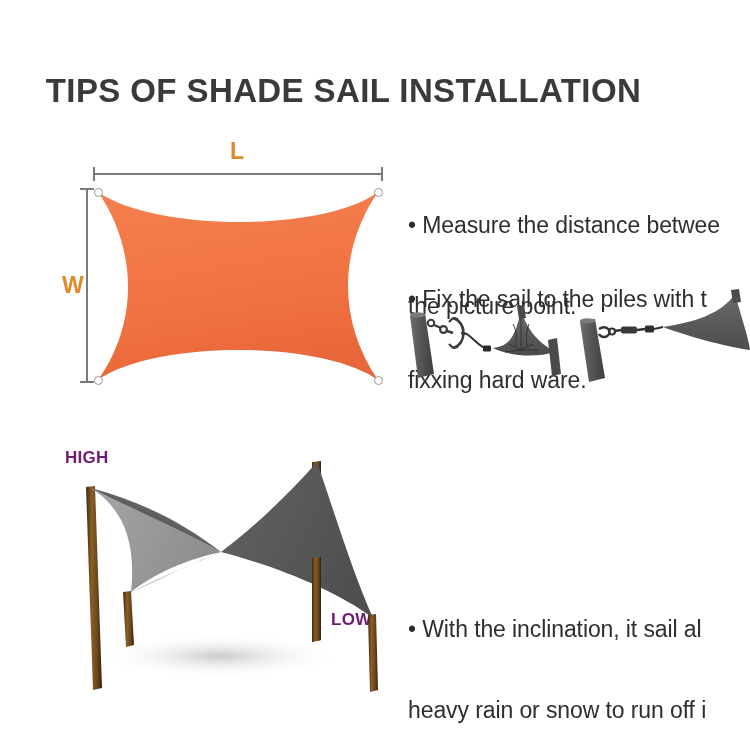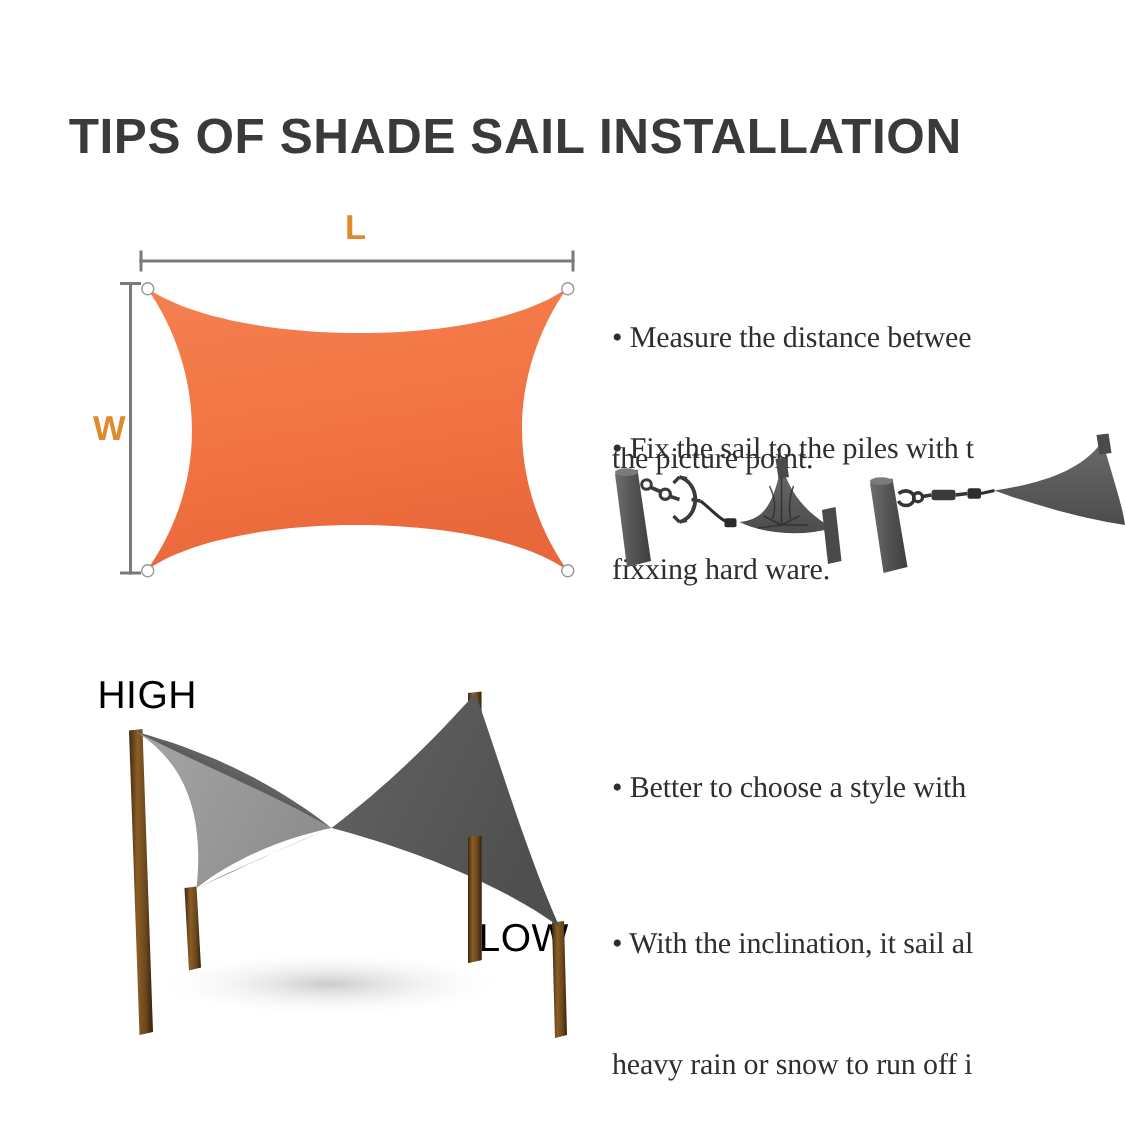--- a/index.html
+++ b/index.html
@@ -24,23 +24,23 @@
     white-space:nowrap;
   }
 
   
   .panel{position:absolute;}
 
   
   .textblock{
     position:absolute;
     color:#2e2e2e;
-    font-size:20px;
+    font-size:23px;
     line-height:27px;
-    font-family:Liberation Serif, serif;
+    font-family:Liberation Sans, sans-serif;
     white-space:pre;
     letter-spacing:-0.1px;
   }
   .bullet-line{white-space:pre;}
 
   
   #sail-top-panel{left:60px;top:140px;width:350px;height:265px;}
   .dimline{position:absolute;background:#7a7a7a;}
   .cap{position:absolute;background:#7a7a7a;}
   .dimlabel{
@@ -49,21 +49,21 @@
   }
   .grommet{
     position:absolute;width:9px;height:9px;border-radius:50%;
     background:#ffffff;border:1.6px solid #9a9a9a;box-sizing:border-box;
     z-index:6;
   }
 
   
   #sail-low-panel{left:35px;top:440px;width:380px;height:255px;}
   .hl-label{
-    position:absolute;color:#000000;font-weight:normal;font-size:26px;
+    position:absolute;color:#701a75;font-weight:bold;font-size:17px;
     font-family:"Liberation Sans",sans-serif;letter-spacing:0.3px;
   }
 
   
   #hardware-panel{left:405px;top:288px;width:345px;height:100px;}
 </style>
 </head>
 <body>
 
 <div id="page">
@@ -184,21 +184,21 @@
                  C 318 58, 282 48, 258 39 Z" fill="url(#sailG)"></path>
 
         <path d="M 326 2 L 334 1 L 336 14 L 328 15 Z" fill="#4a4a4a"></path>
       </g>
     </svg>
   </div>
 
   <div class="panel" id="sail-low-panel">
 
     <div class="hl-label" style="left:30px;top:8px;">HIGH</div>
-    <div class="hl-label" style="left:284px;top:170px;">LOW</div>
+    <div class="hl-label" style="left:296px;top:170px;">LOW</div>
 
     <svg width="380" height="255" style="position:absolute;left:0;top:0;">
       <defs>
         <linearGradient id="poleWood" x1="0" y1="0" x2="1" y2="0">
           <stop offset="0%" stop-color="#3F2A10"></stop>
           <stop offset="35%" stop-color="#8A5E26"></stop>
           <stop offset="70%" stop-color="#6B471C"></stop>
           <stop offset="100%" stop-color="#33210C"></stop>
         </linearGradient>
         <linearGradient id="sailLight" x1="0" y1="0" x2="1" y2="0.4">
@@ -241,21 +241,20 @@
 
       <path d="M 96 152
                C 134 134, 162 122, 186 112
                C 150 126, 120 142, 96 152 Z" fill="#6A6A6A" opacity="0.9"></path>
 
       <path d="M 277 118 L 286 117 L 286 200 L 277 202 Z" fill="url(#poleWood)"></path>
     </svg>
   </div>
 
   <div class="textblock" style="left:408px;top:458px;">
-    <div class="bullet-line">• Better to choose a style with</div>
   </div>
 
   <div class="textblock" style="left:408px;top:562px;">
     <div class="bullet-line">• With the inclination, it sail al</div>
     <div class="bullet-line">heavy rain or snow to run off i</div>
     
   </div>
 
 </div>
 

